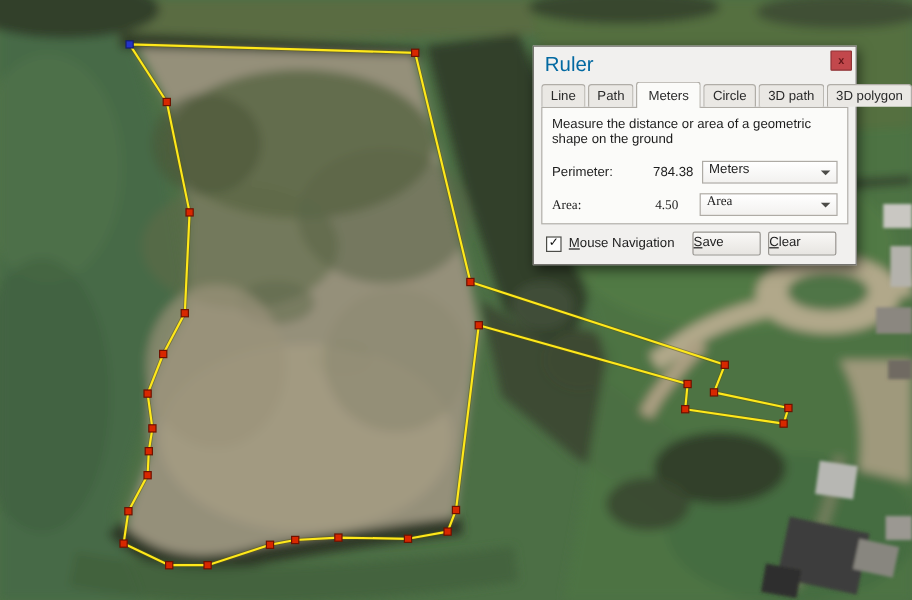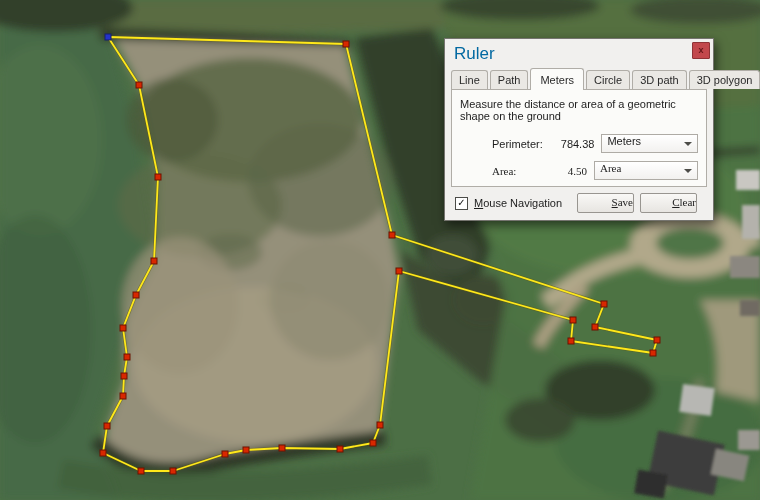--- a/index.html
+++ b/index.html
@@ -33,43 +33,43 @@
   .tab.active {
     background:#fbfbf9; padding:5px 9px 4px; position:relative; top:1px;
   }
   .panel {
     margin:0 6px; background:#fbfbf9; border:1px solid #b0ada7;
     padding:6px 8px 4px; position:relative; z-index:1;
   }
   .desc { margin:2px 0 12px; color:#1d1d1d; }
   .field-row { display:flex; align-items:center; margin-bottom:8px; }
   .field-row:last-child { margin-bottom:2px;font-family:Liberation Serif, serif; }
-  .field-label { width:86px;margin-left:32px; }
+  .field-label { width:86px; }
   .field-value { flex:1; text-align:left; padding-right:7px; }
   .combo {
     width:92px; height:17px; background:linear-gradient(#ffffff,#f2f1ef);
     border:1px solid #aeaba5; display:flex; 
     padding:0 16px 0 5px; position:relative; cursor:default;
   }
   .combo-arrow {
     position:absolute; right:5px; top:7px; width:0; height:0;
     border-left:4px solid transparent; border-right:4px solid transparent;
     border-top:4px solid #4c4c48;
   }
   .bottombar { display:flex; align-items:center; padding:6px 16px 7px 10px; }
   .checkbox {
     width:11px; height:11px; background:#fff; border:1px solid #4c4c48;
     margin-right:6px; font-size:10px; line-height:10px; text-align:center;
     color:#111; cursor:default;
   }
   .spacer { flex:1; }
   .btn {
-    width:55px; height:18px; margin-left:6px; text-align:right;
+    width:55px; height:18px; margin-left:6px; text-align:left;
     background:linear-gradient(#f9f8f6,#e7e5e1); border:1px solid #989590;
-    border-radius:2px; line-height:16px; color:#1d1d1d; cursor:default;font-family:Liberation Serif, serif;
+    border-radius:2px; line-height:16px; color:#1d1d1d; cursor:default;
   }
   .mnemonic { text-decoration:underline; }
 </style>
 </head>
 <body>
 
 <div id="screen">
 
   <svg id="map-svg" width="760" height="500" viewBox="0 0 760 500">
     <defs>

